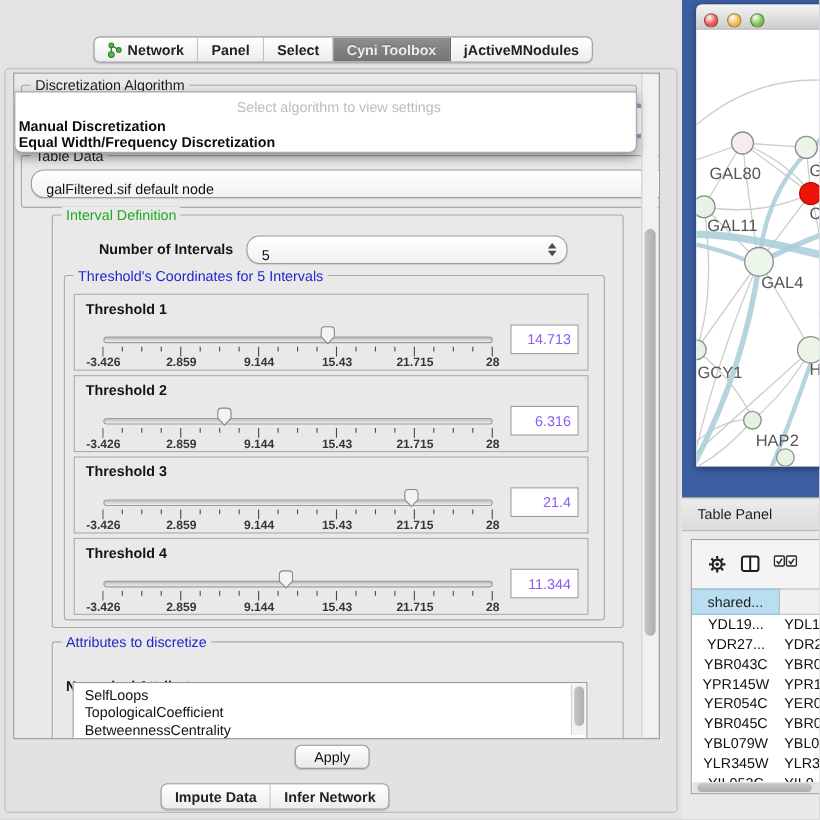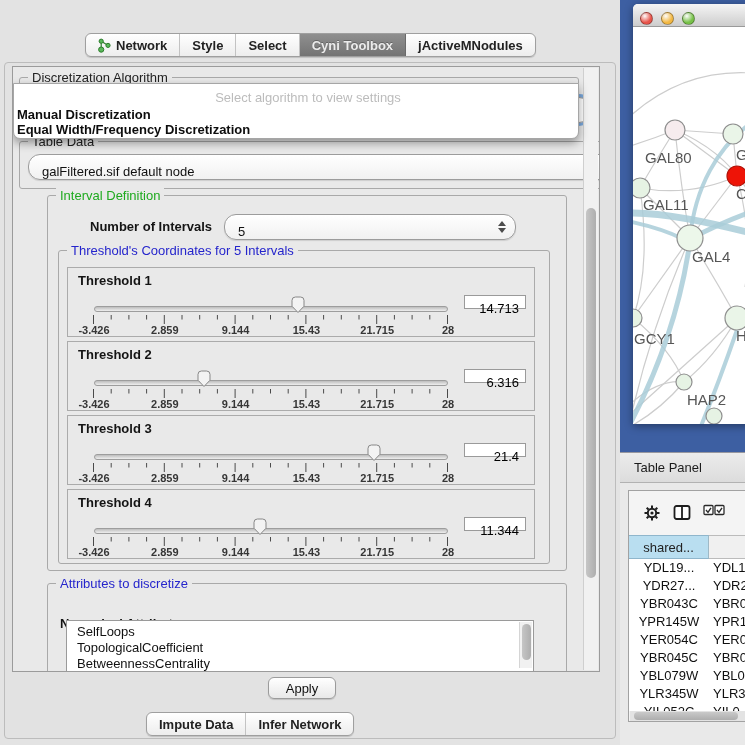--- a/index.html
+++ b/index.html
@@ -67,22 +67,22 @@
   
   .tpanel{position:absolute;left:8px;width:468px;height:70px;background:#e9e9e9;
     border:1px solid #ababab;}
   .tlabel{position:absolute;left:10px;top:5px;font-size:13px;font-weight:bold;color:#141414;}
   .track{position:absolute;left:26px;top:38px;width:354px;height:6px;border-radius:3px;
     background:linear-gradient(#bdbdbd,#efefef);border:1px solid #9d9d9d;}
   .thumb-svg{position:absolute;top:27px;}
   .ticks-svg{position:absolute;left:25px;top:47px;}
   .ticklab{position:absolute;top:56px;width:50px;text-align:center;
     font-size:11px;font-weight:bold;color:#363636;}
-  .tvalue{position:absolute;left:396px;top:27px;width:62px;height:14px;background:#fff;
-    border:1px solid #9a9a9a;font-size:13px;color:#000000;text-align:right;
+  .tvalue{position:absolute;left:396px;top:27px;width:62px;height:27px;background:#fff;
+    border:1px solid #9a9a9a;font-size:13px;color:#8b5cf6;text-align:right;
     line-height:26px;padding-right:6px;}
 
   
   #attr-list{position:absolute;left:18px;top:36px;width:468px;height:116px;background:#fff;
     border:1px solid #9a9a9a;overflow:hidden;}
   .attr-item{height:16px;line-height:16px;font-size:13px;color:#111;padding-left:10px;
     white-space:nowrap;}
   #attr-vscroll{position:absolute;right:1px;top:1px;width:13px;height:46px;background:#f1f1f1;
     border-left:1px solid #d5d5d5;}
   #attr-vscroll .thumb{position:absolute;left:2px;top:2px;width:9px;height:36px;border-radius:5px;
@@ -134,21 +134,21 @@
       <div class="seg">
         <svg width="13" height="15" viewBox="0 0 13 15">
           <path d="M3.2 3.2 L3.2 11.3 M3.2 3.2 L9.8 7.2" stroke="#2e7d2e" stroke-width="1.2" fill="none"></path>
           <circle cx="3.2" cy="3.2" r="2.1" fill="#5ab85a" stroke="#2e7d2e"></circle>
           <circle cx="3.2" cy="11.6" r="2.6" fill="#5ab85a" stroke="#2e7d2e"></circle>
           <circle cx="10" cy="7.4" r="2.1" fill="#5ab85a" stroke="#2e7d2e"></circle>
         </svg>
         <span>Network</span>
       </div>
       <div class="seg">
-        <span>Style</span>
+        <span>Panel</span>
       </div>
       <div class="seg">
         <span>Select</span>
       </div>
       <div class="seg sel">
         <span>Cyni Toolbox</span>
       </div>
       <div class="seg">
         <span>jActiveMNodules</span>
       </div>

